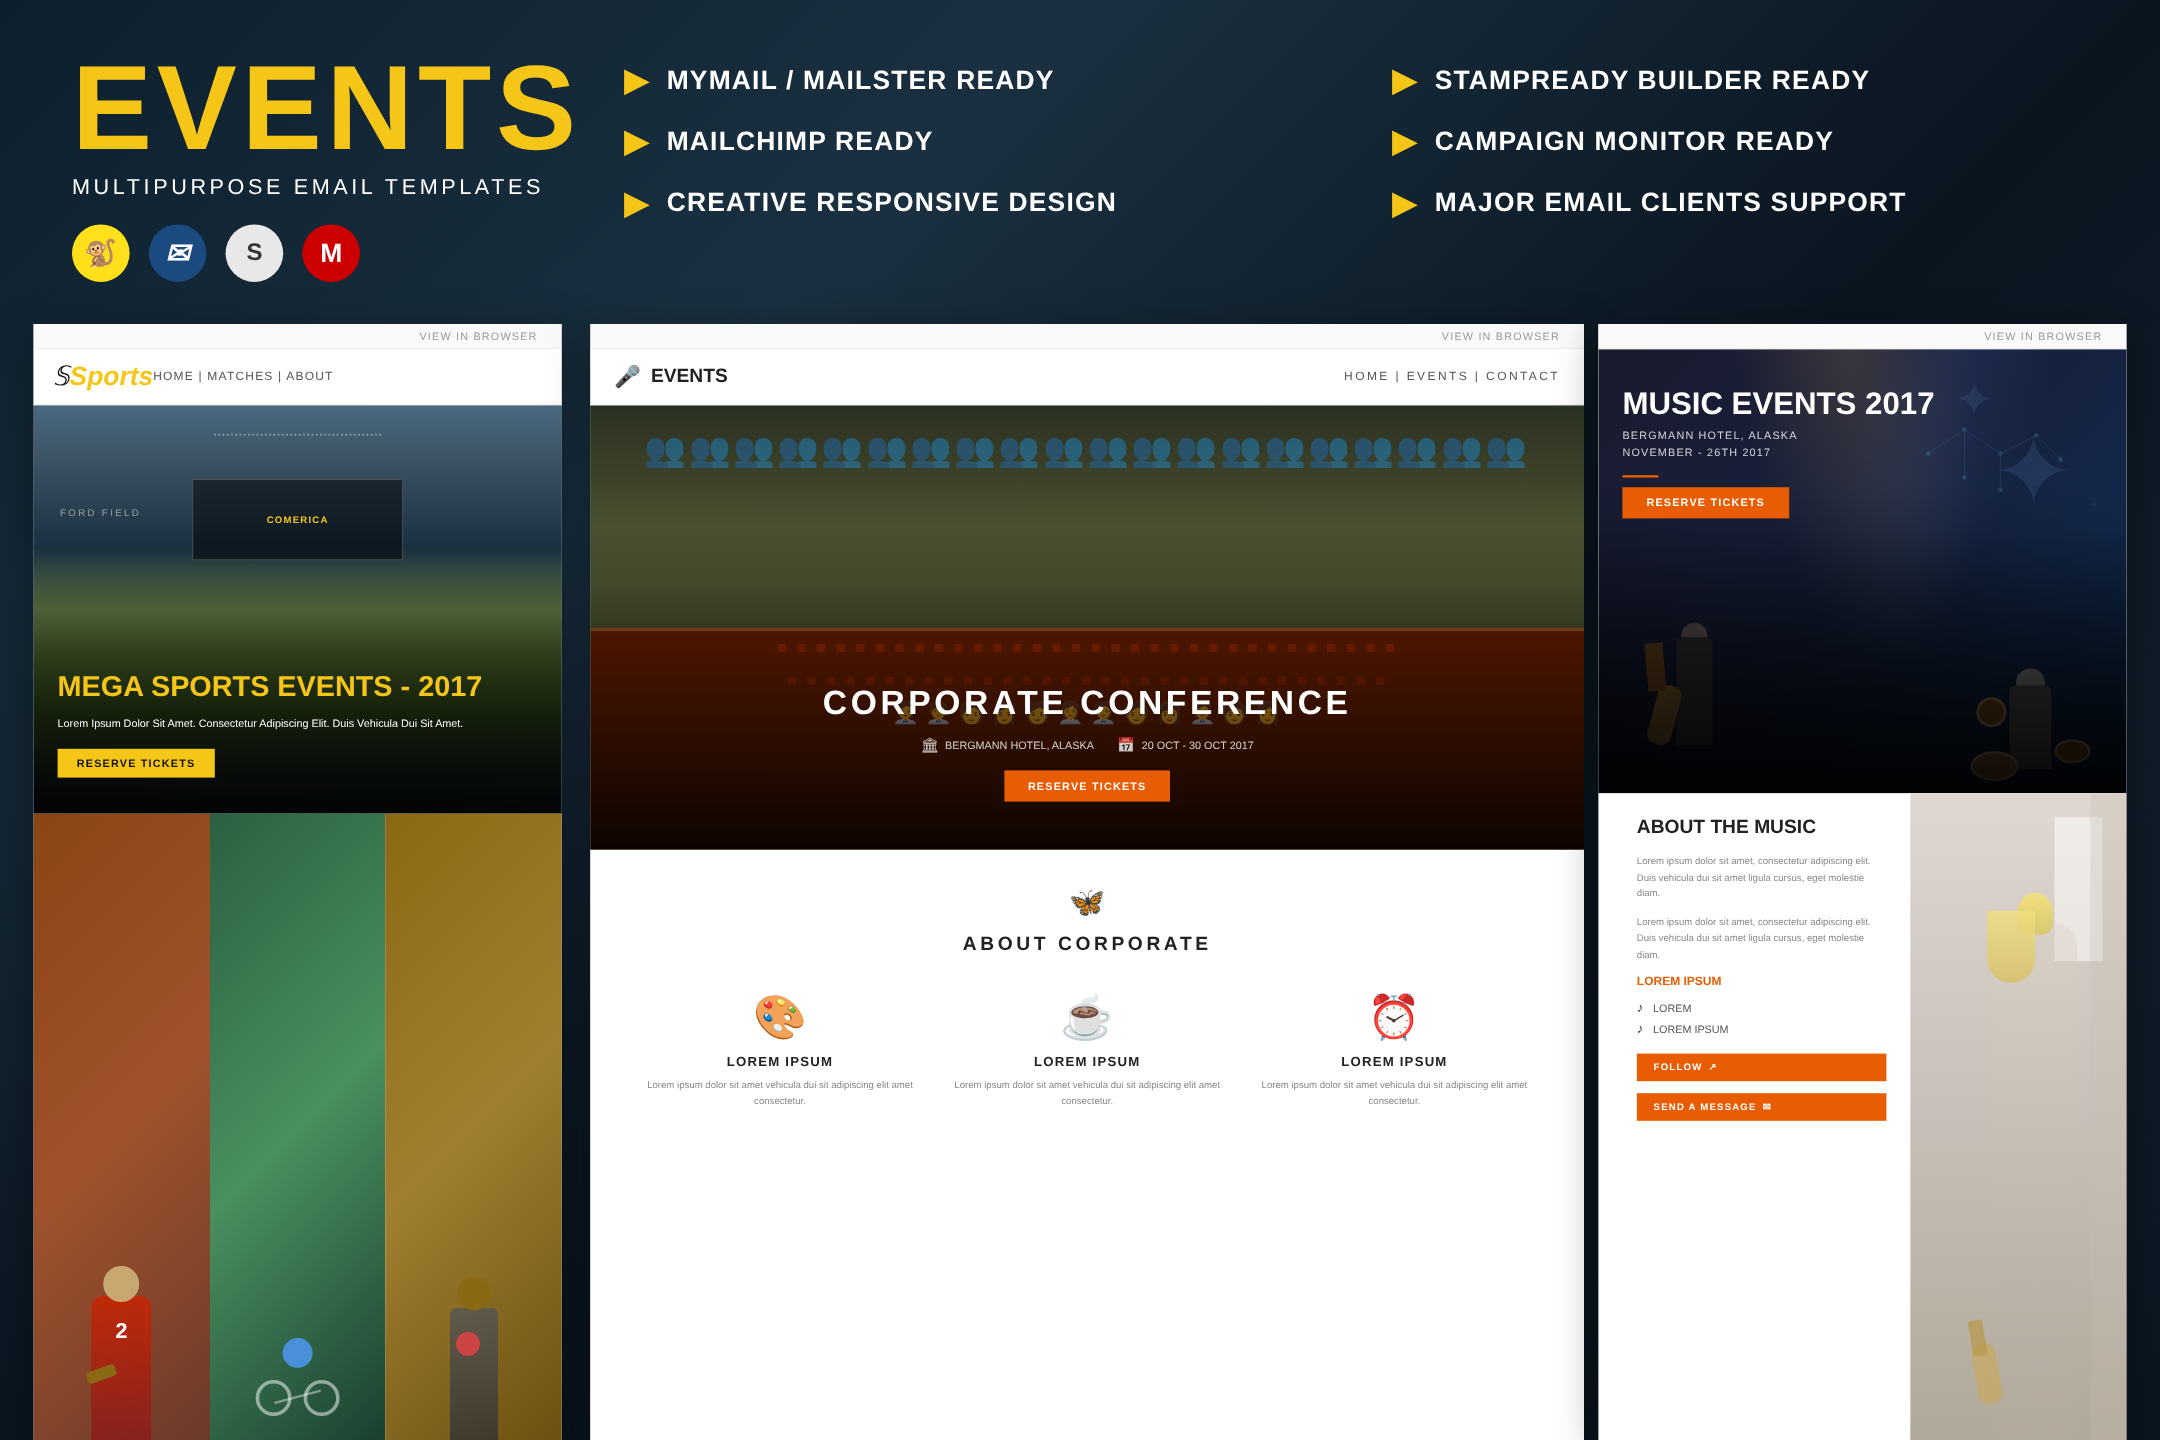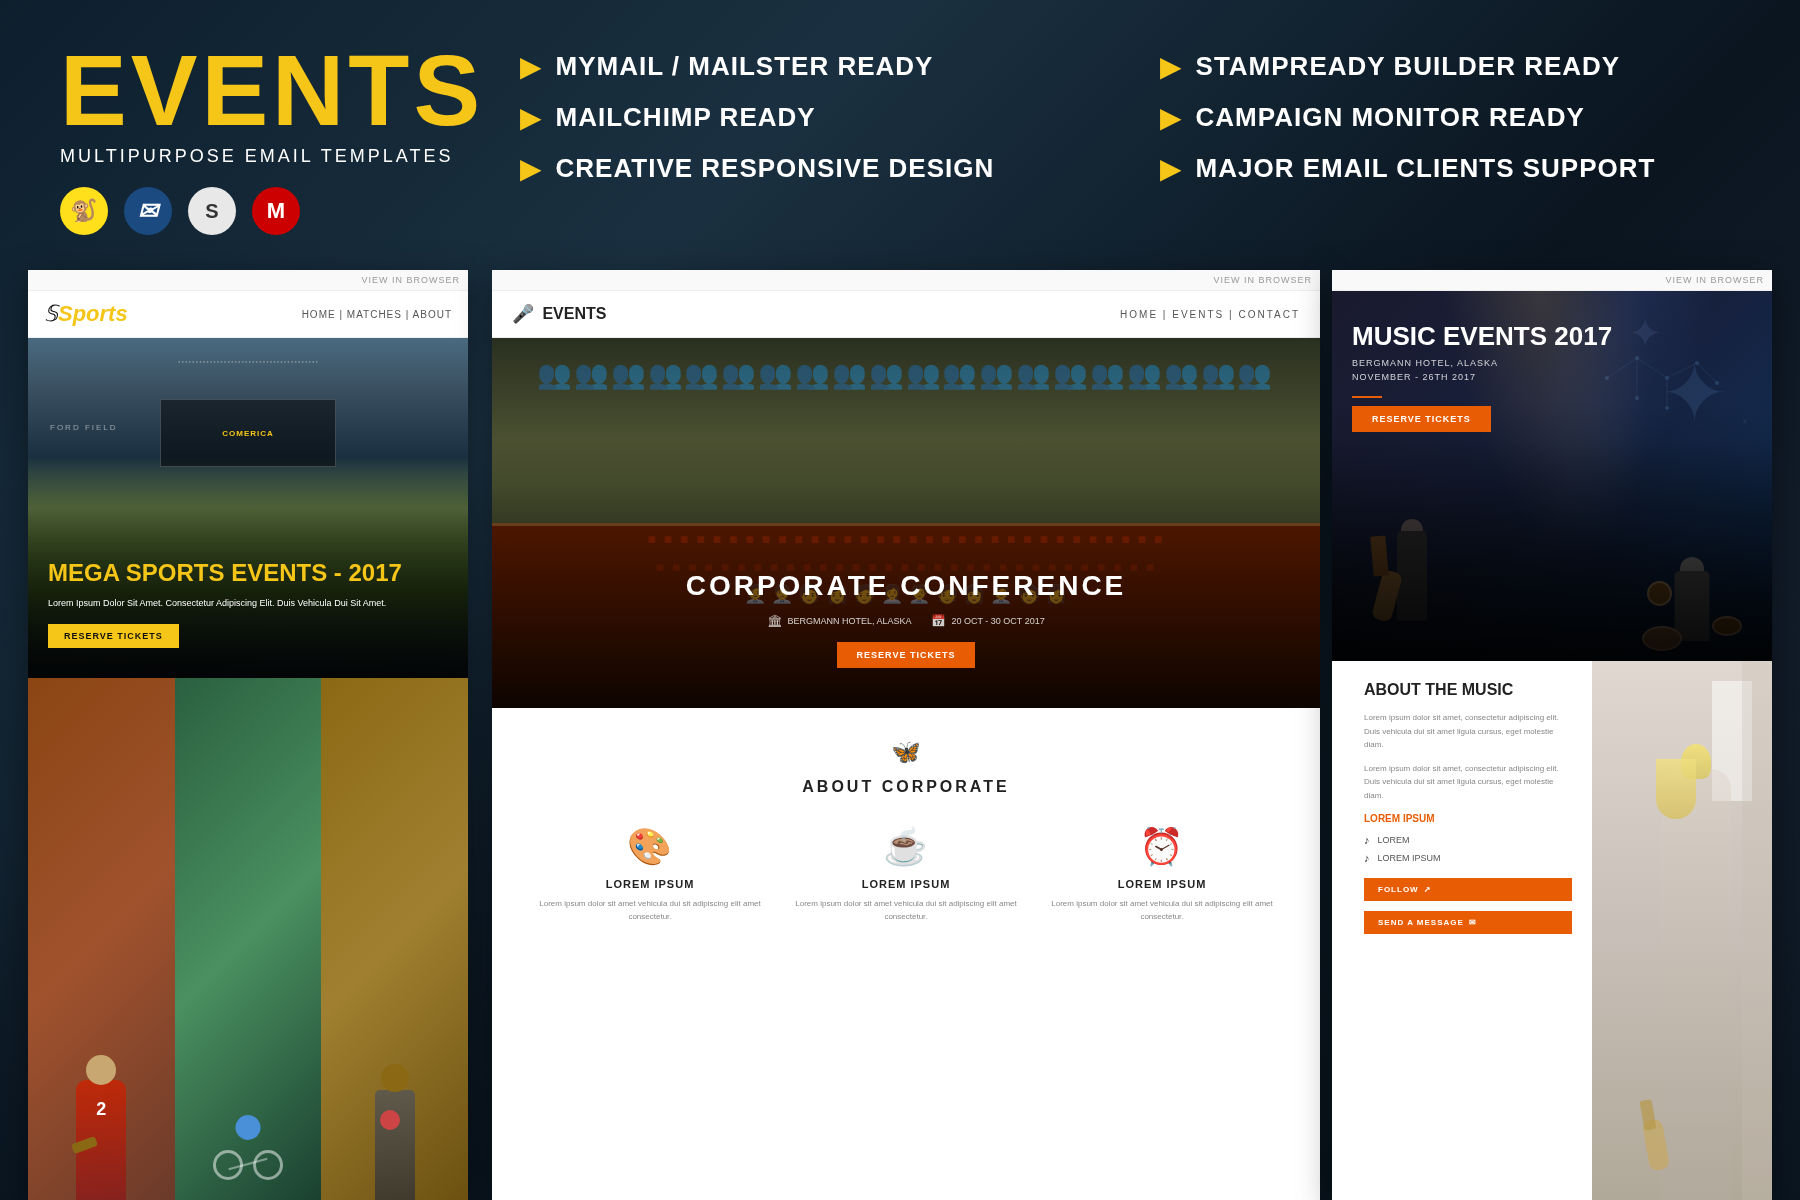--- a/index.html
+++ b/index.html
@@ -123,21 +123,21 @@
     }
 
     .feature-arrow {
       color: #f5c518;
       font-size: 28px;
       flex-shrink: 0;
     }
 
     .feature-text {
       color: #ffffff;
-      font-size: 26px;
+      font-size: 22px;
       font-weight: 700;
       text-transform: uppercase;
       letter-spacing: 1px;
     }
 
     
     .templates-area {
       position: absolute;
       top: 270px;
       left: 0;
@@ -167,21 +167,21 @@
       color: #999;
       letter-spacing: 1px;
       text-transform: uppercase;
     }
 
     .tpl-nav {
       background: #fff;
       padding: 10px 16px;
       display: flex;
       align-items: center;
-      justify-content: space-between;
+      justify-content: flex-start;
       border-bottom: 1px solid #eee;
     }
 
     .tpl-logo-text {
       font-size: 22px;
       font-weight: 700;
       color: #111;
     }
 
     .tpl-logo-text span {
@@ -506,21 +506,21 @@
       text-transform: uppercase;
       letter-spacing: 1px;
       display: flex;
       align-items: center;
       gap: 5px;
     }
 
     
     .view-in-browser-bar {
       background: #f9f9f9;
-      padding: 5px 8px;
+      padding: 5px 20px;
       text-align: right;
       font-size: 9px;
       color: #999;
       letter-spacing: 1px;
       text-transform: uppercase;
       border-bottom: 1px solid #eee;
     }
 
     
     .events-nav-bar {

